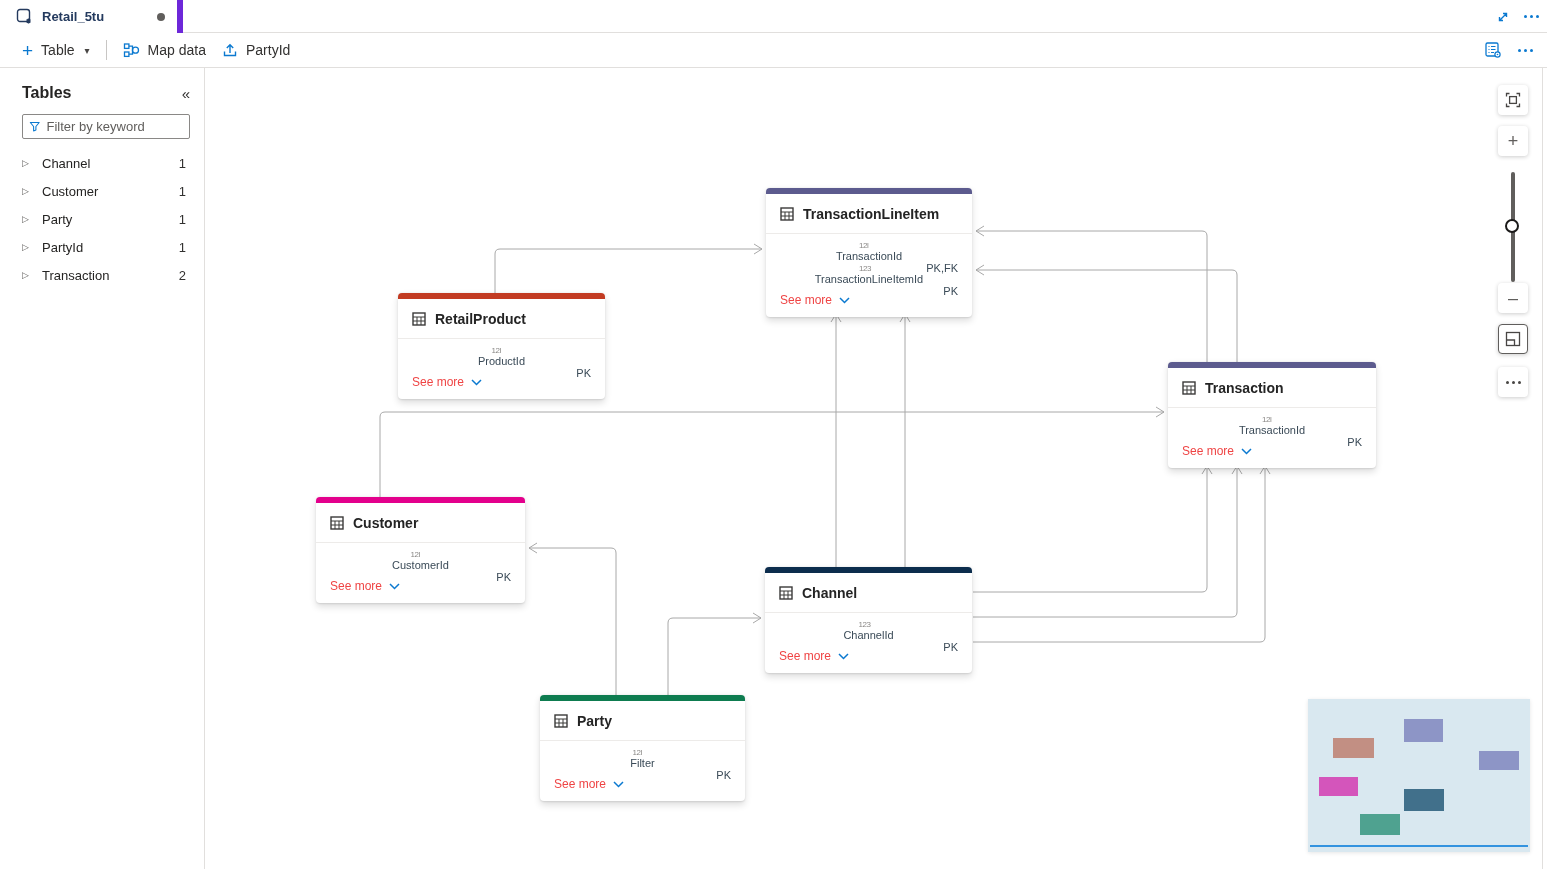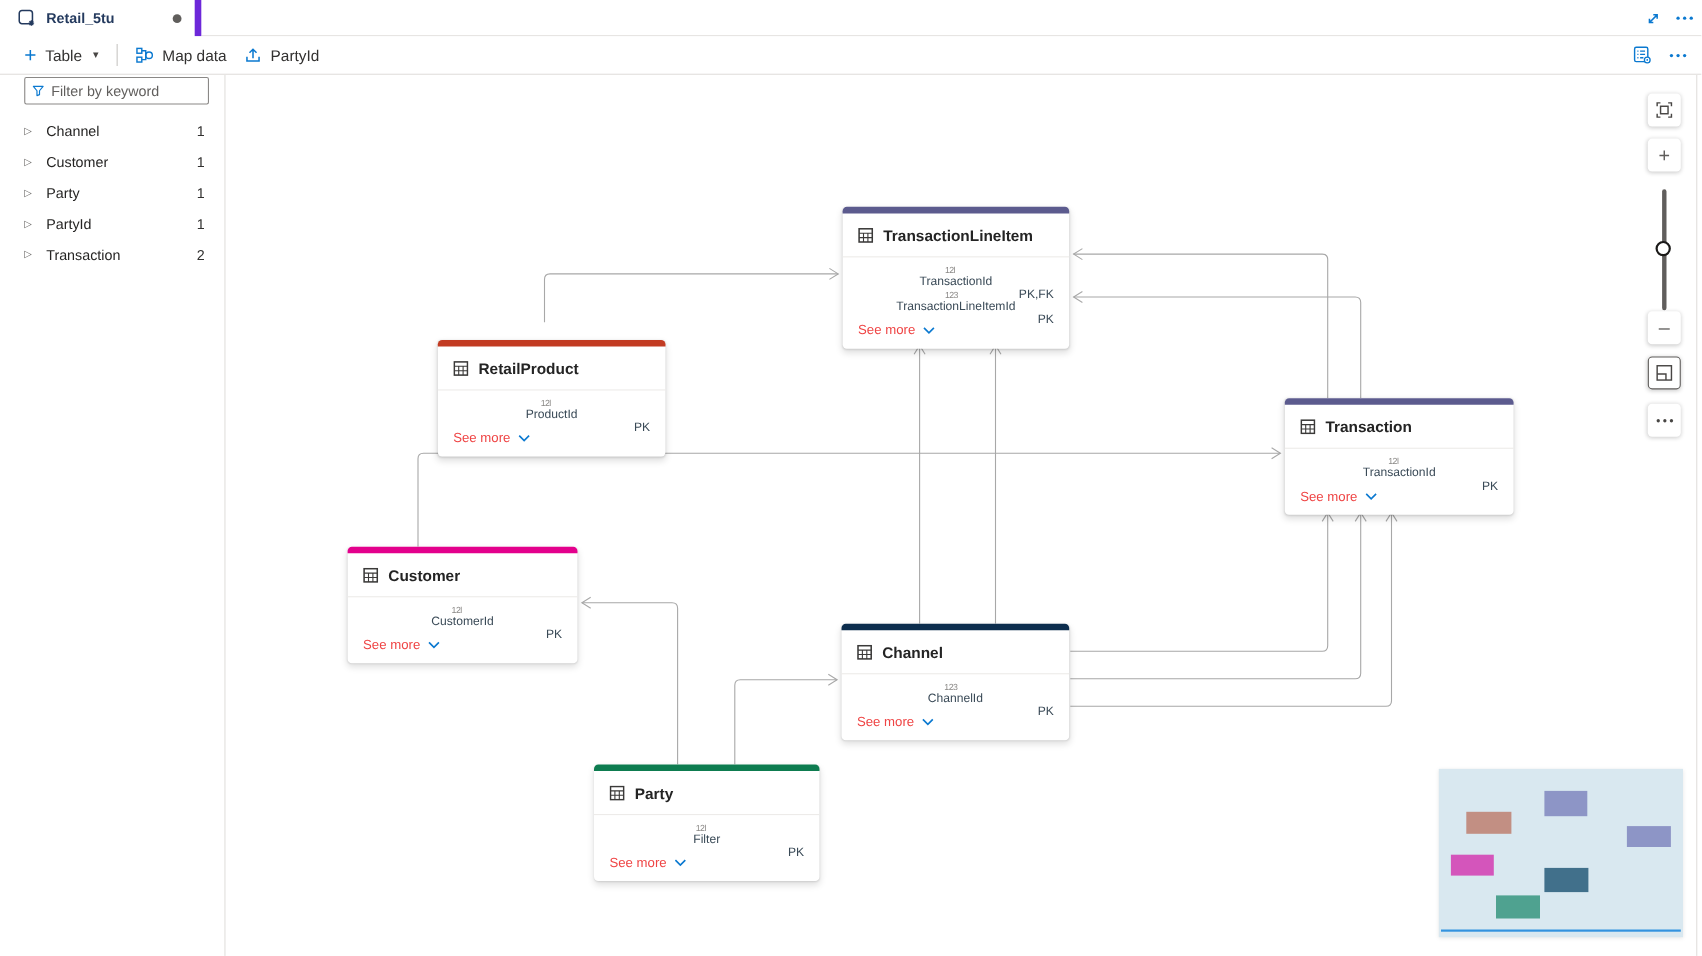--- a/index.html
+++ b/index.html
@@ -152,21 +152,21 @@
        <span class="col-key">PK</span>
      </div>
         </div>
      <div class="see-more">
        <span>See more</span>
        <svg width="11" height="7" viewBox="0 0 11 7">
          <path d="M1 1 L5.5 5.5 L10 1" fill="none" stroke="#0B79D0" stroke-width="1.5"></path>
        </svg>
      </div>
       </div>
-      <div class="entity" style="left: 398px; top: 293px; width: 207px; margin-top: 16px;">
+      <div class="entity" style="left: 398px; top: 293px; width: 207px;">
         <div class="entity-bar" style="background:#C23B22"></div>
      <div class="entity-header">
        <svg width="14" height="14" viewBox="0 0 14 14">
          <rect x="1" y="1" width="12" height="12" fill="none" stroke="#3B3A39" stroke-width="1.4"></rect>
          <path d="M1 5 h12 M5 5 v8 M9 5 v8 M1 9 h12" stroke="#3B3A39" stroke-width="1"></path>
        </svg>
        <span>RetailProduct</span>
      </div>
      <div class="entity-rows">
           <div class="entity-row">
@@ -330,20 +330,24 @@
       </svg>
       <span class="dots">
           <i></i>
           <i></i>
           <i></i>
         </span>
     </div>
   </div>
 
   <div class="sidebar">
+    <div class="sb-head">
+      <span class="sb-title">Tables</span>
+      <span class="sb-collapse">«</span>
+    </div>
     <div class="sb-filter">
       <svg width="13" height="13" viewBox="0 0 13 13">
         <path d="M1.5 2 h10 L7.8 6.5 v4 l-2.6 1 v-5 Z" fill="none" stroke="#0B79D0" stroke-width="1.2" stroke-linejoin="round"></path>
       </svg>
       <input placeholder="Filter by keyword" style="">
     </div>
     <div class="tree" id="tree">
         <div class="tree-row">
           <span class="tree-chev">▷</span>
      <span>Channel</span>

